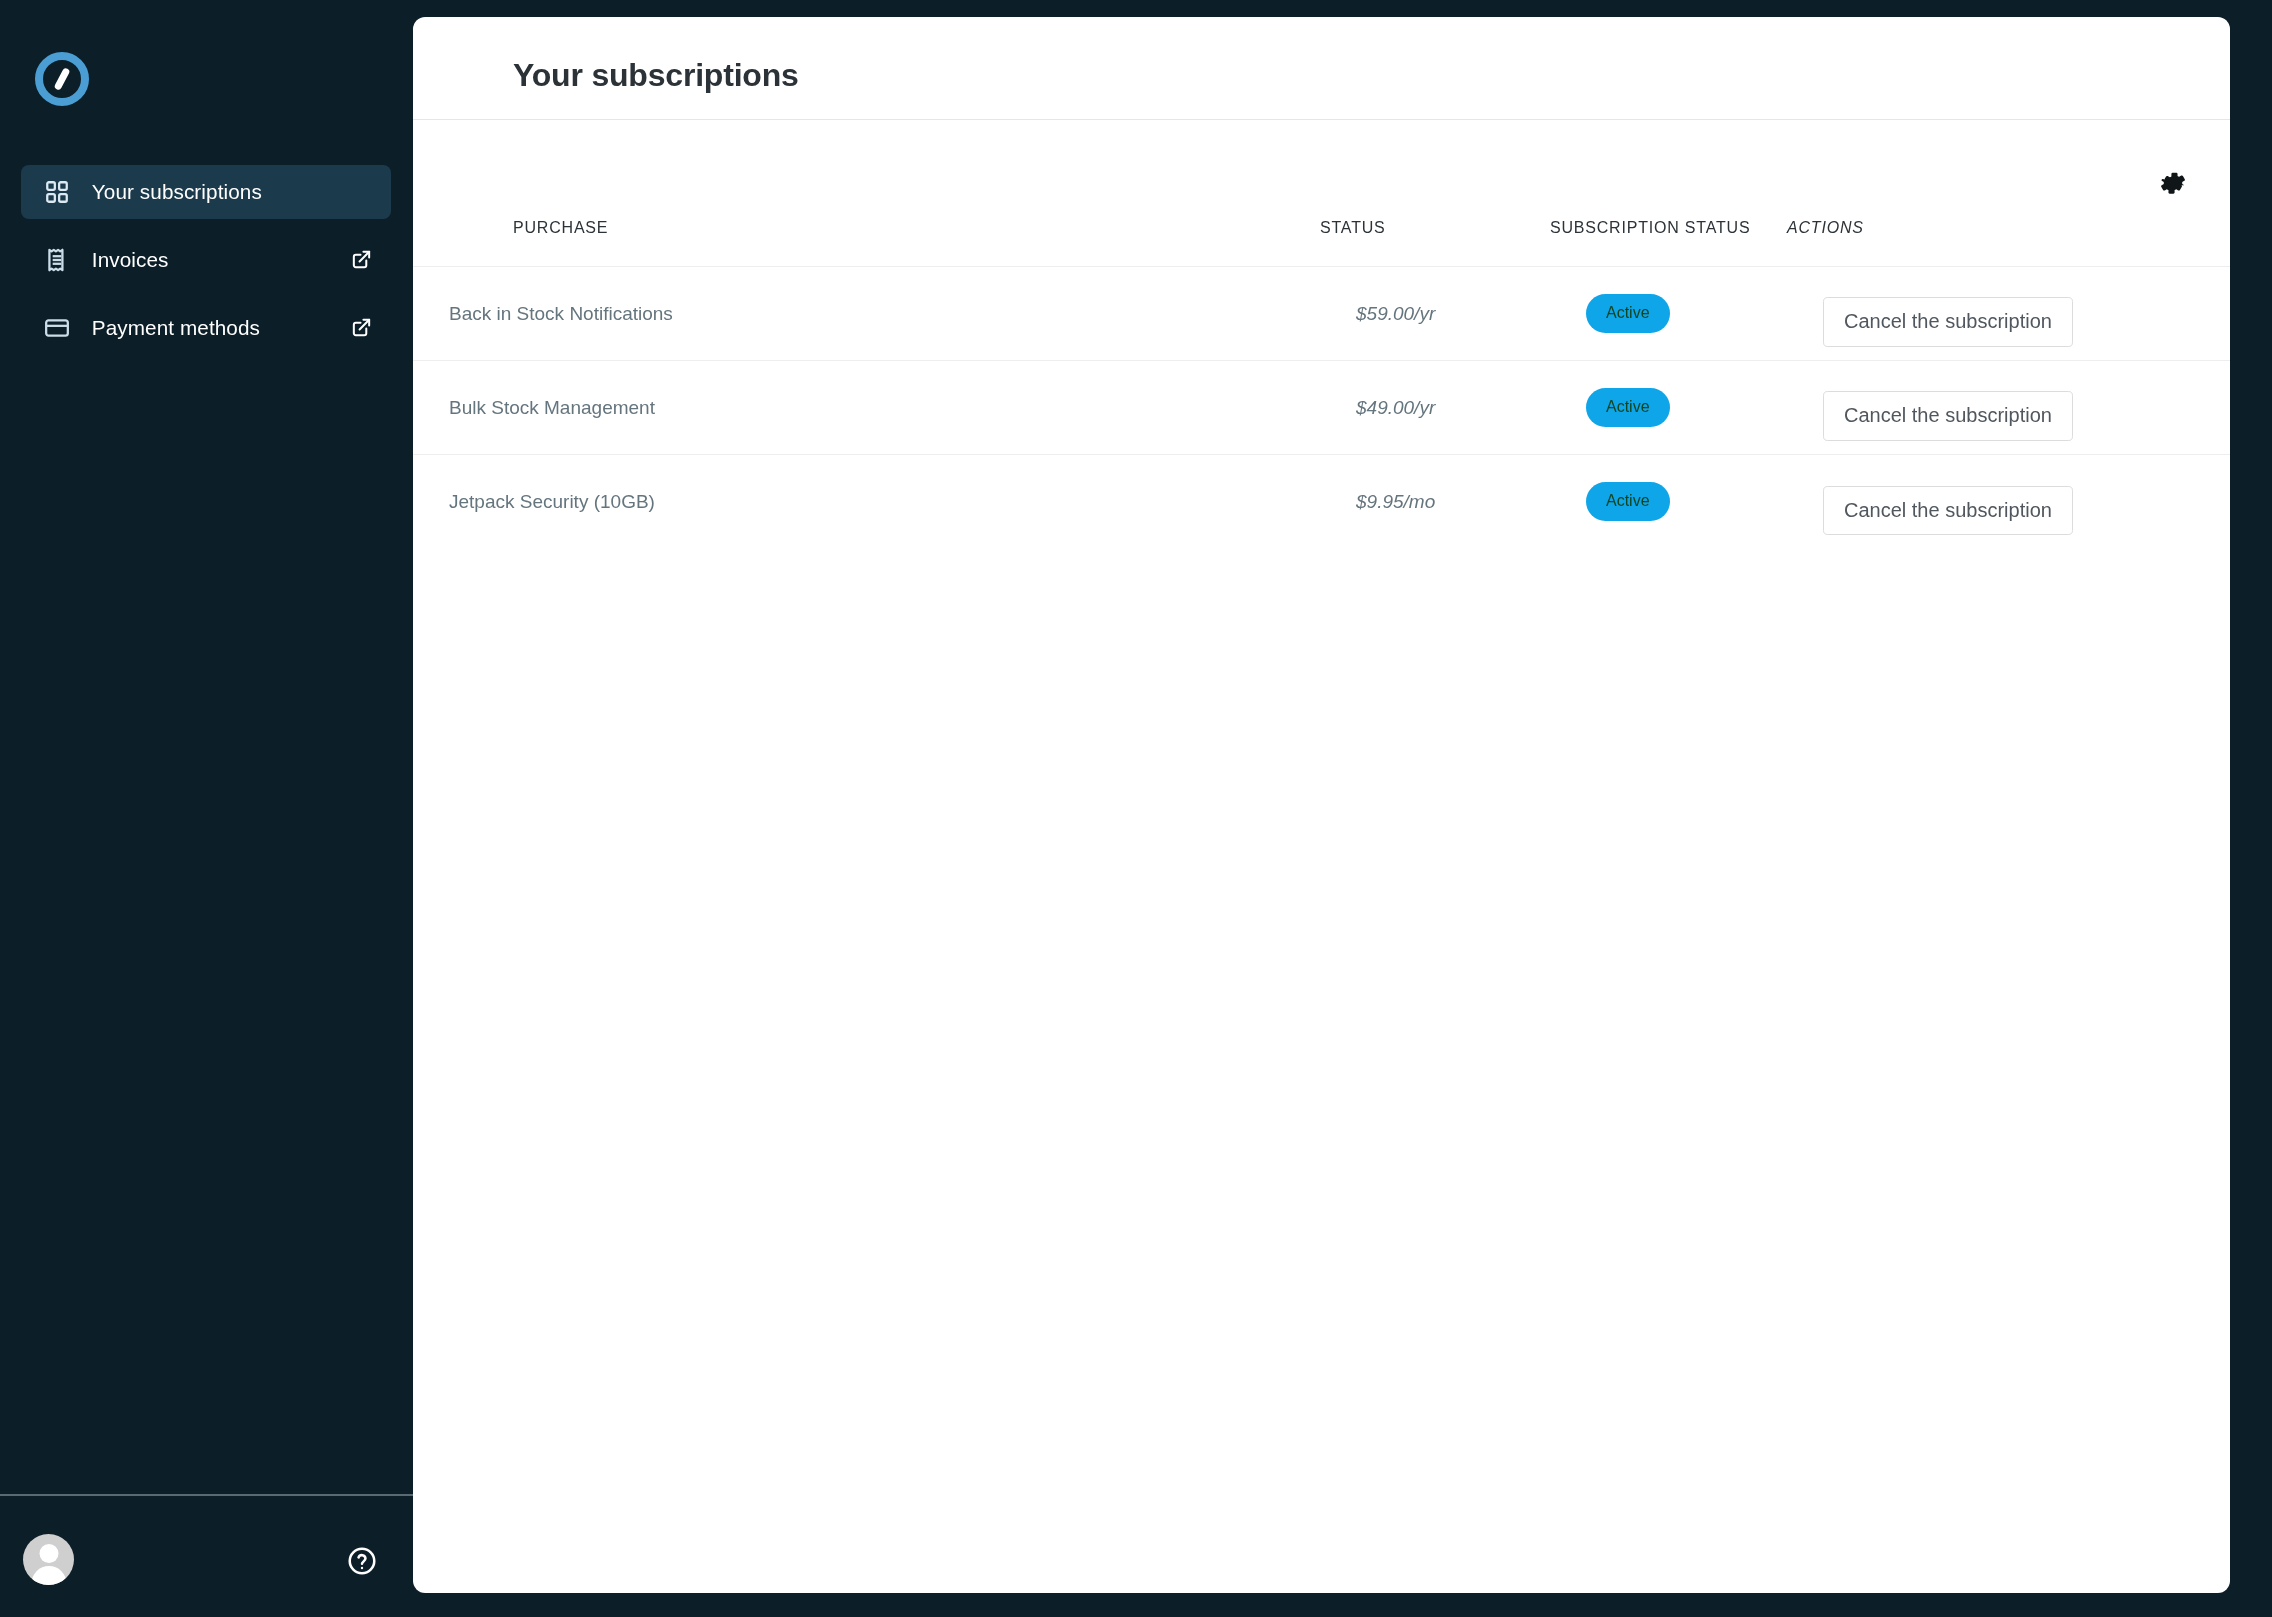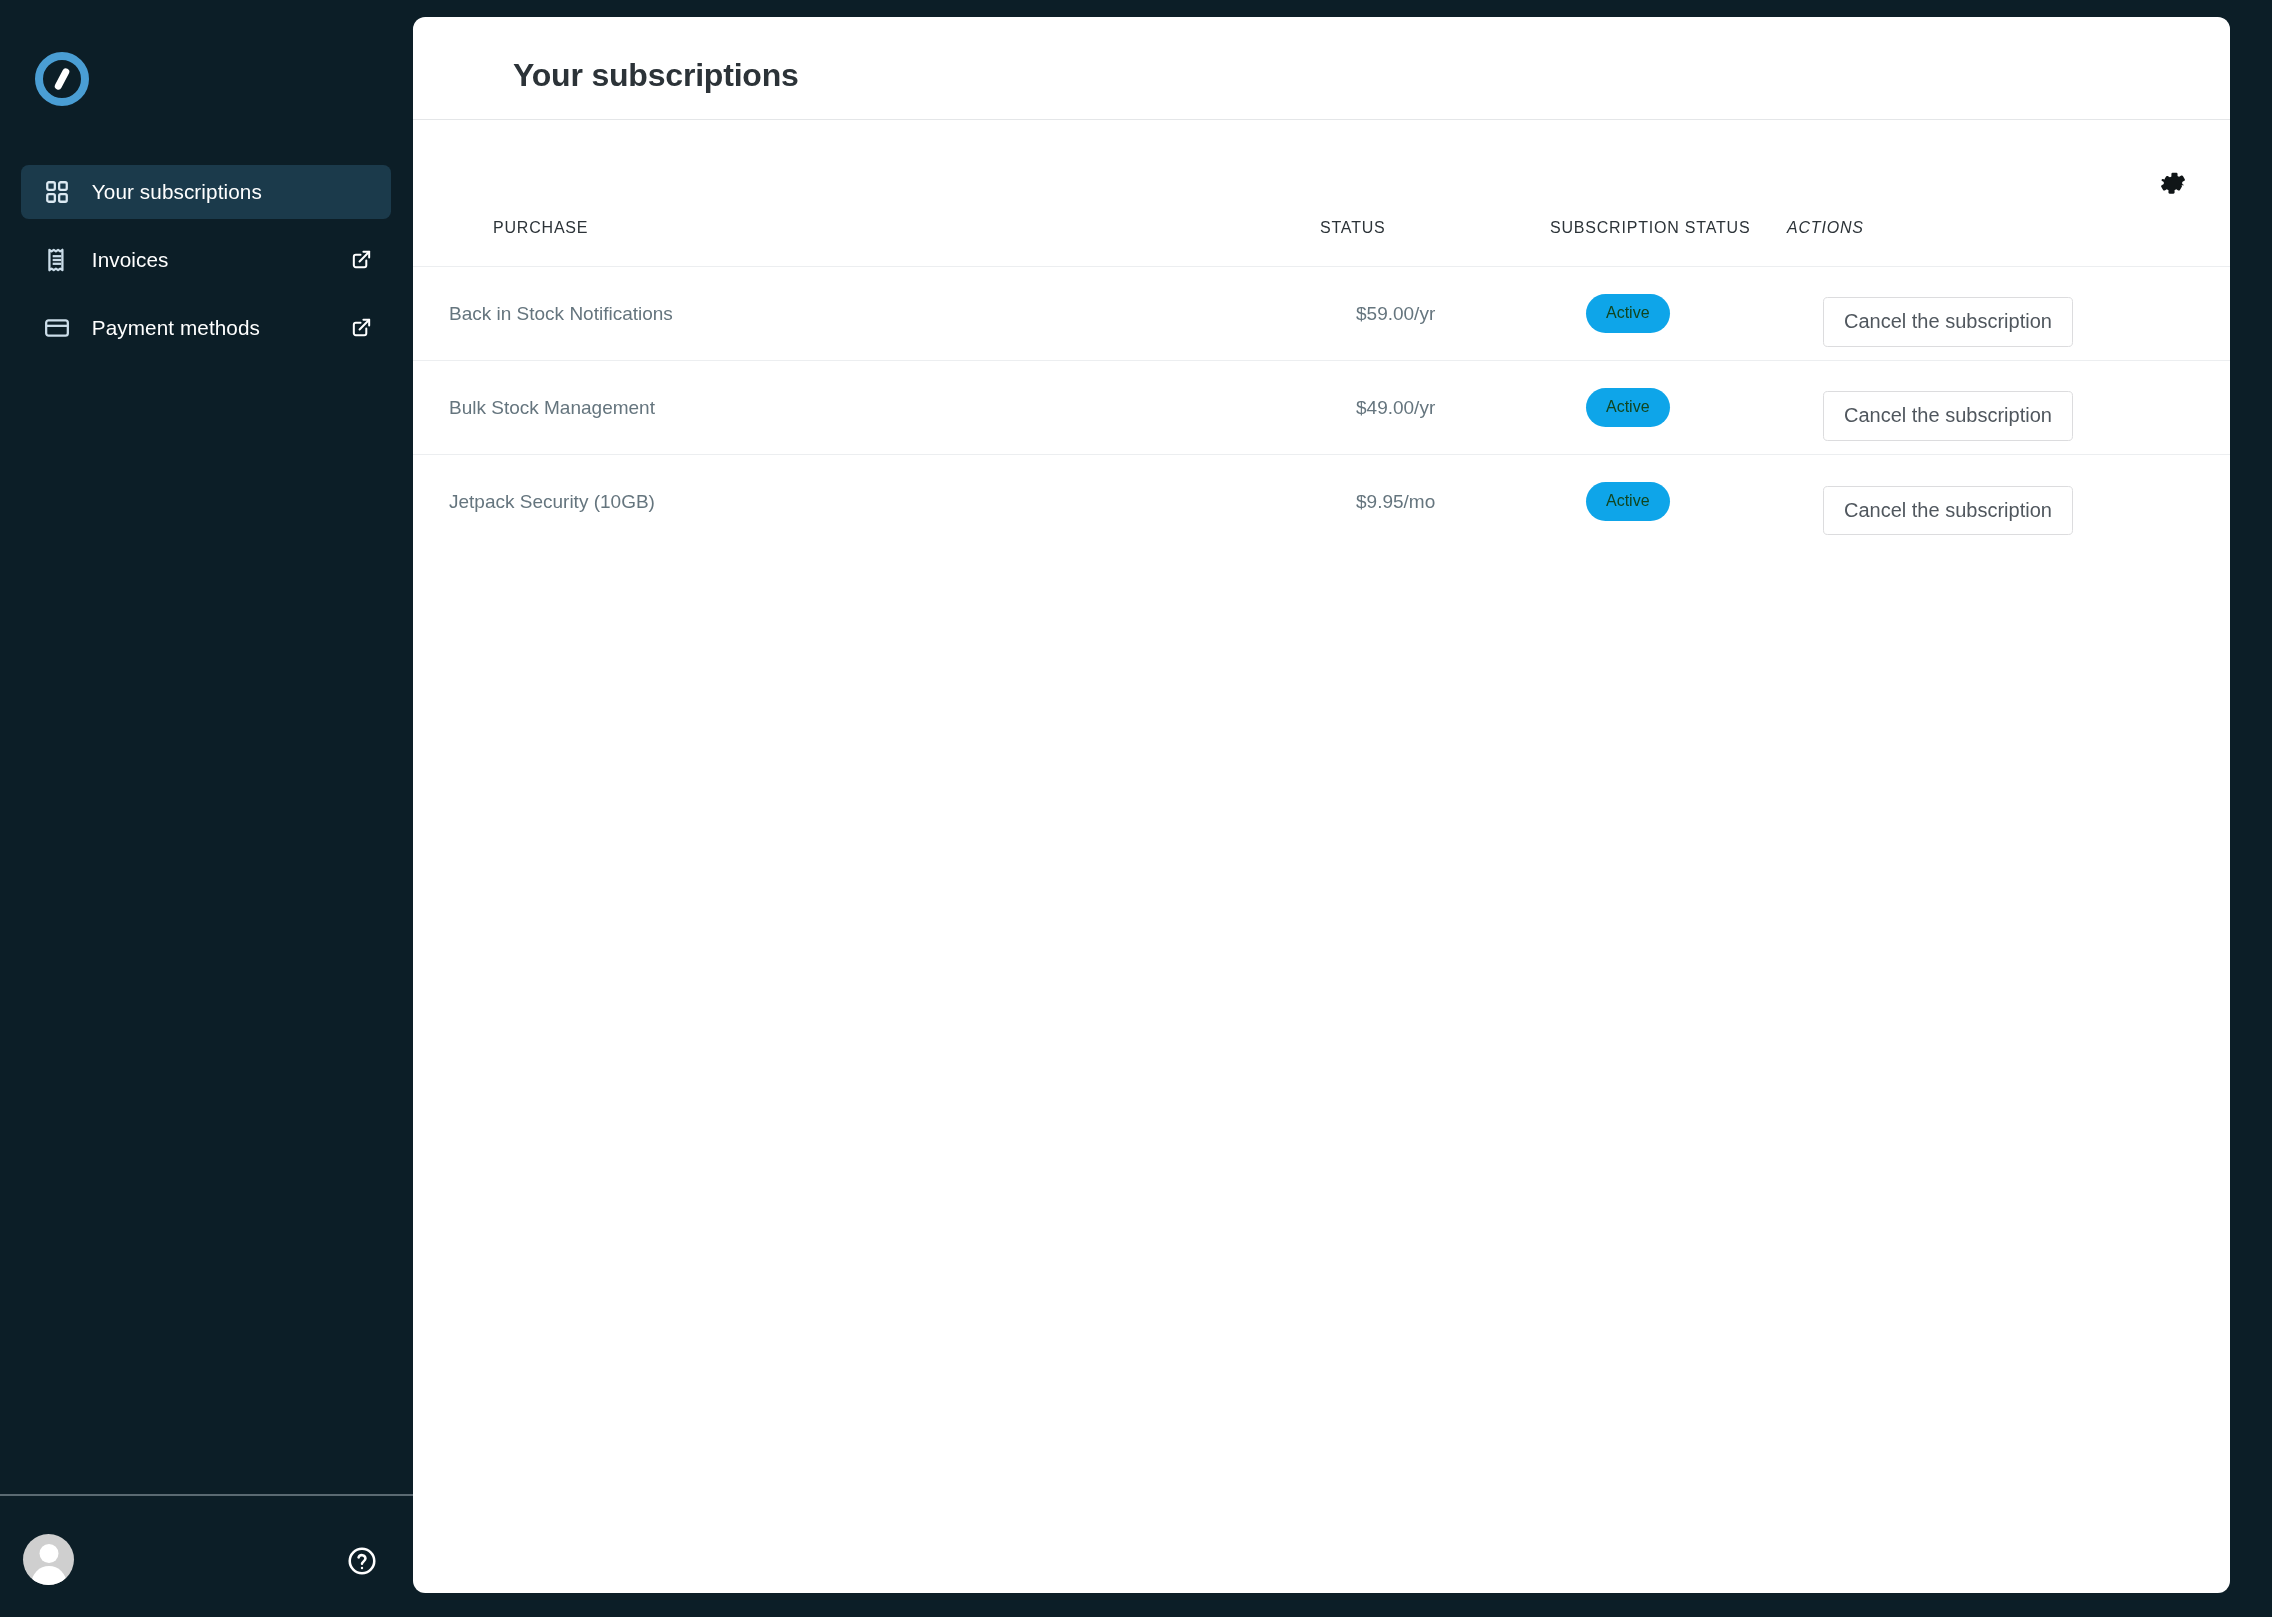--- a/index.html
+++ b/index.html
@@ -217,39 +217,39 @@
   table.subs th {
     text-align: left;
     font-size: 16px;
     font-weight: 400;
     letter-spacing: 0.8px;
     color: #2c3338;
     padding-bottom: 29px;
     vertical-align: top;
   }
 
-  th.col-purchase { width: 907px; padding-left: 80px; }
+  th.col-purchase { width: 907px; padding-left: 100px; }
   th.col-price    { width: 230px; }
   th.col-status   { width: 237px; }
   th.col-actions  { width: 444px; font-style: italic; }
 
   table.subs tbody tr {
     border-top: 1.5px solid #eceef0;
   }
 
   table.subs td {
     height: 94px;
     vertical-align: middle;
     font-size: 19px;
     color: #65757e;
     padding-left: 36px;
   }
 
   td.cell-purchase { padding-left: 100px; color: #7a878f; }
-  td.cell-price    { color: #707d85; }
+  td.cell-price    { color: #707d85; font-style: italic; }
 
   .badge {
     display: inline-block;
     background: #0ea5e9;
     color: #11451f;
     font-size: 16px;
     line-height: 1;
     padding: 10.7px 20px 12.2px;
     border-radius: 764px;
     text-align: center;

